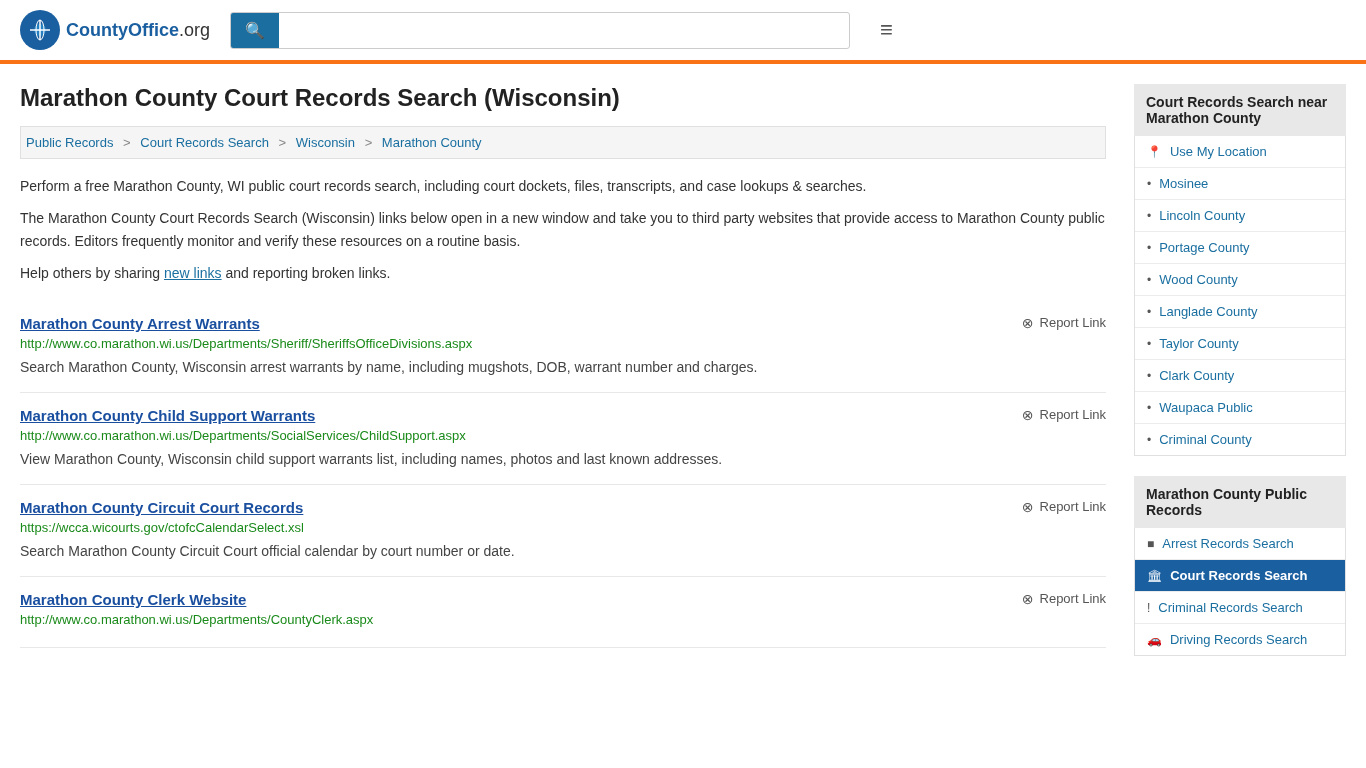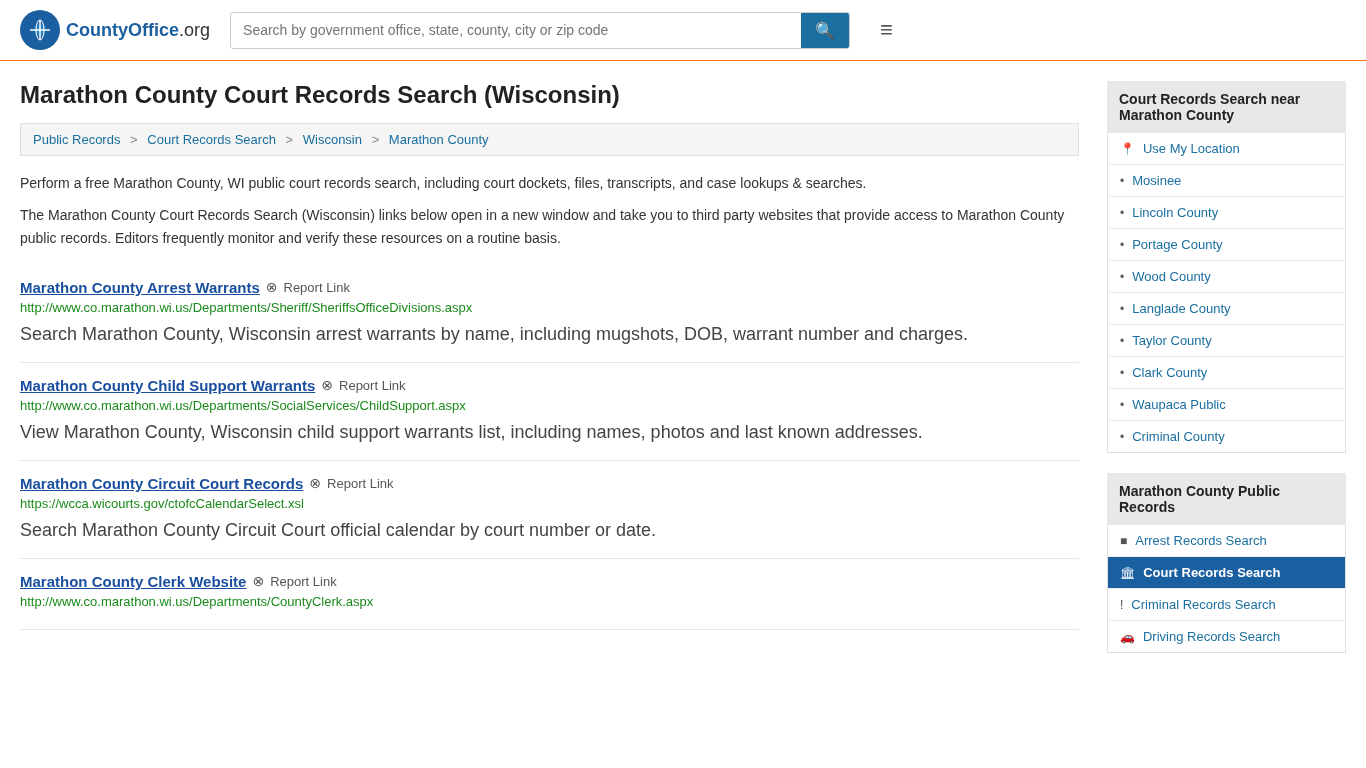--- a/index.html
+++ b/index.html
@@ -1,21 +1,21 @@
 <!DOCTYPE html>
 <html><head>
   <meta charset="utf-8">
   <style>
     * { box-sizing: border-box; margin: 0; padding: 0; }
     body { font-family: Arial, sans-serif; font-size: 14px; color: #333; background: #fff; }
 
     
     #header {
       background: #fff;
-      border-bottom: 1px solid #f97316;
+      border-bottom: 4px solid #f97316;
       padding: 10px 20px;
       display: flex;
       align-items: center;
       gap: 20px;
     }
     #logo-area {
       display: flex;
       align-items: center;
       gap: 6px;
       text-decoration: none;
@@ -80,38 +80,38 @@
       display: flex;
       max-width: 1366px;
       margin: 0 auto;
       padding: 20px 20px;
       gap: 20px;
     }
     #main-content {
       flex: 1;
     }
     #sidebar {
-      width: 239px;
+      width: 212px;
       flex-shrink: 0;
       margin-left: 8px;
     }
 
     
     #page-title {
       font-size: 24px;
       font-weight: bold;
       color: #222;
       margin-bottom: 14px;
     }
 
     
     #breadcrumb {
       background: #f5f5f5;
       border: 1px solid #e0e0e0;
-      padding: 8px 12px;
+      padding: 8px 5px;
       margin-bottom: 16px;
       font-size: 13px;
       color: #555;
     }
     #breadcrumb a {
       color: #1a6fa0;
       text-decoration: none;
     }
     .bc-sep { margin: 0 6px; color: #888; }
 
@@ -124,23 +124,23 @@
     #intro-text p { margin-bottom: 10px; }
     #intro-text a { color: #1a6fa0; text-decoration: underline; }
 
     
     .result-item {
       border-bottom: 1px solid #e8e8e8;
       padding: 14px 0;
     }
     .result-header {
       display: flex;
+      justify-content: space-between;
       align-items: flex-start;
       margin-bottom: 4px;
-      gap: 6px;
     }
     .result-title {
       font-size: 15px;
       font-weight: bold;
       color: #1a4fa0;
       text-decoration: underline;
       cursor: pointer;
     }
     .report-link-btn {
       display: flex;
@@ -156,21 +156,21 @@
     .report-icon {
       font-size: 14px;
     }
     .result-url {
       color: #1a8a1a;
       font-size: 13px;
       margin-bottom: 6px;
       word-break: break-all;
     }
     .result-desc {
-      font-size: 18px;
+      font-size: 14px;
       line-height: 1.5;
       color: #444;
     }
 
     
     .sidebar-section-header {
       background: #e8e8e8;
       padding: 10px 12px;
       font-weight: bold;
       font-size: 14px;
@@ -225,21 +225,20 @@
         <line x1="2" y1="12" x2="22" y2="12" stroke="white" stroke-width="1.5"></line>
         <line x1="12" y1="2" x2="12" y2="22" stroke="white" stroke-width="1.5"></line>
         <ellipse cx="12" cy="12" rx="4" ry="10" stroke="white" stroke-width="1" fill="none"></ellipse>
       </svg>
     </div>
     <div id="logo-text">
       <span style="color:#1a5fa0;font-weight:bold;">CountyOffice</span><span style="color:#333;font-weight:normal;">.org</span>
     </div>
   </div>
   <div id="search-bar">
-    <input id="search-input" type="text" placeholder="Search by government office, state, county, city or zip code" style="">
     <button id="search-button">
       <span>🔍</span>
     </button>
   </div>
   <button id="hamburger-button">
     <span>≡</span>
   </button>
 </div>
 
 <div id="main-layout">
@@ -253,20 +252,23 @@
       <a href="#">Court Records Search</a>
       <span class="bc-sep">&gt;</span>
       <a href="#">Wisconsin</a>
       <span class="bc-sep">&gt;</span>
       <a href="#">Marathon County</a>
     </nav>
 
     <div id="intro-text">
       <p>Perform a free Marathon County, WI public court records search, including court dockets, files, transcripts, and case lookups &amp; searches.</p>
       <p>The Marathon County Court Records Search (Wisconsin) links below open in a new window and take you to third party websites that provide access to Marathon County public records. Editors frequently monitor and verify these resources on a routine basis.</p>
+      <p>
+        <span>Help others by sharing </span><a href="#">new links</a><span> and reporting broken links.</span>
+      </p>
     </div>
 
     <div id="results-list">
 
       <div class="result-item">
         <div class="result-header">
           <a class="result-title" href="#">Marathon County Arrest Warrants</a>
           <button class="report-link-btn">
             <span class="report-icon">⊗</span>
             <span>Report Link</span>

